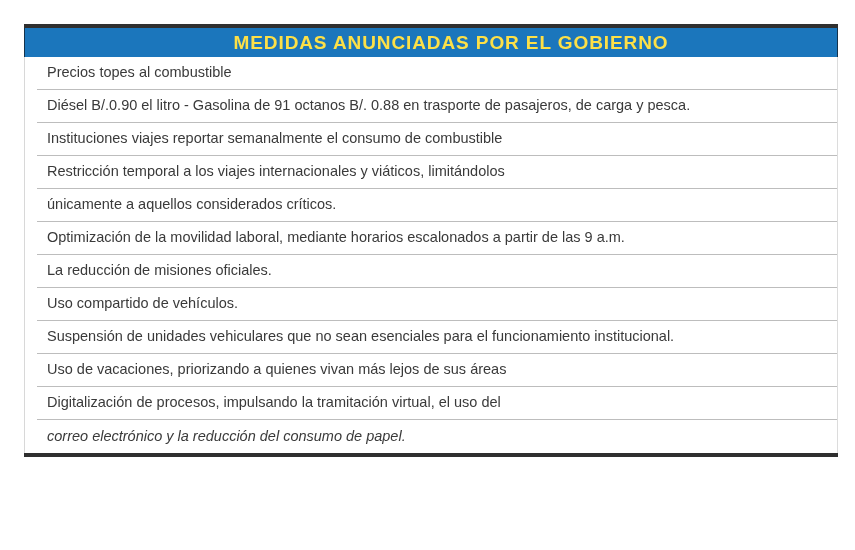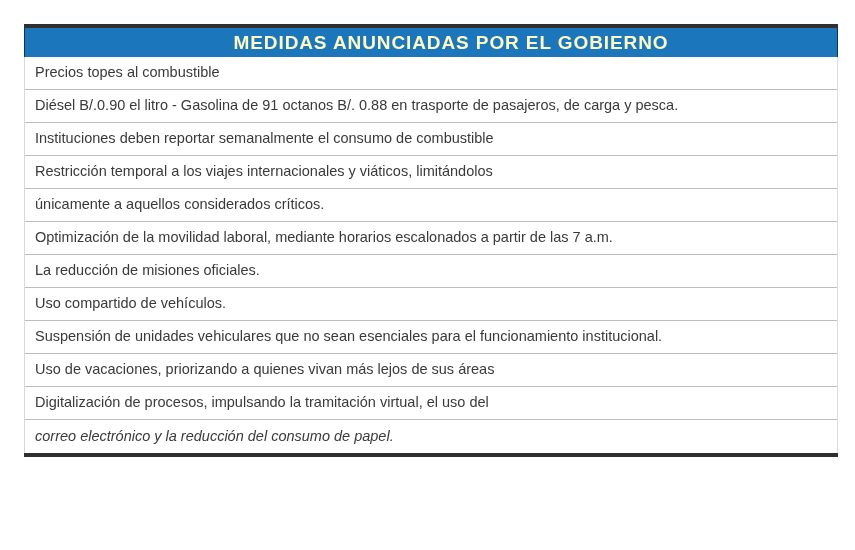--- a/index.html
+++ b/index.html
@@ -42,35 +42,36 @@
     height: 29px;
     display: flex;
     align-items: center;
     justify-content: center;
     border-left: 1px solid #15324b;
     border-right: 1px solid #15324b;
     box-sizing: border-box;
   }
 
   .table-header-title {
-    color: #fef9c3;
+    color: #fde047;
     font-size: 19px;
     font-weight: bold;
     letter-spacing: 0.9px;
     text-align: center;
     line-height: 1;
     white-space: nowrap;
     font-family: "Liberation Sans", sans-serif;
     margin-left: 40px;
   }
 
   .table-body {
     border-left: 1px solid #d8d8d8;
     border-right: 1px solid #dcdcdc;
     box-sizing: border-box;
+    padding-left: 12px;
   }
 
   .measure-row {
     height: 33px;
     display: flex;
     align-items: center;
     border-bottom: 1px solid #bdbdbd;
     box-sizing: border-box;
     padding-left: 10px;
     padding-right: 4px;
@@ -113,33 +114,33 @@
 
       <div class="measure-row">
         <span class="measure-text">Precios topes al combustible</span>
       </div>
 
       <div class="measure-row">
         <span class="measure-text">Diésel B/.0.90 el litro -  Gasolina de 91 octanos B/. 0.88 en trasporte de pasajeros, de carga y pesca.</span>
       </div>
 
       <div class="measure-row">
-        <span class="measure-text">Instituciones deben reportar semanalmente el consumo de combustible</span>
+        <span class="measure-text">Instituciones viajes reportar semanalmente el consumo de combustible</span>
       </div>
 
       <div class="measure-row">
         <span class="measure-text">Restricción temporal a los viajes internacionales y viáticos, limitándolos</span>
       </div>
 
       <div class="measure-row">
         <span class="measure-text">únicamente a aquellos considerados críticos.</span>
       </div>
 
       <div class="measure-row">
-        <span class="measure-text">Optimización de la movilidad laboral, mediante horarios escalonados a partir de las 7 a.m.</span>
+        <span class="measure-text">Optimización de la movilidad laboral, mediante horarios escalonados a partir de las 9 a.m.</span>
       </div>
 
       <div class="measure-row">
         <span class="measure-text"> La reducción de misiones oficiales.</span>
       </div>
 
       <div class="measure-row">
         <span class="measure-text">Uso compartido de vehículos.</span>
       </div>
 

